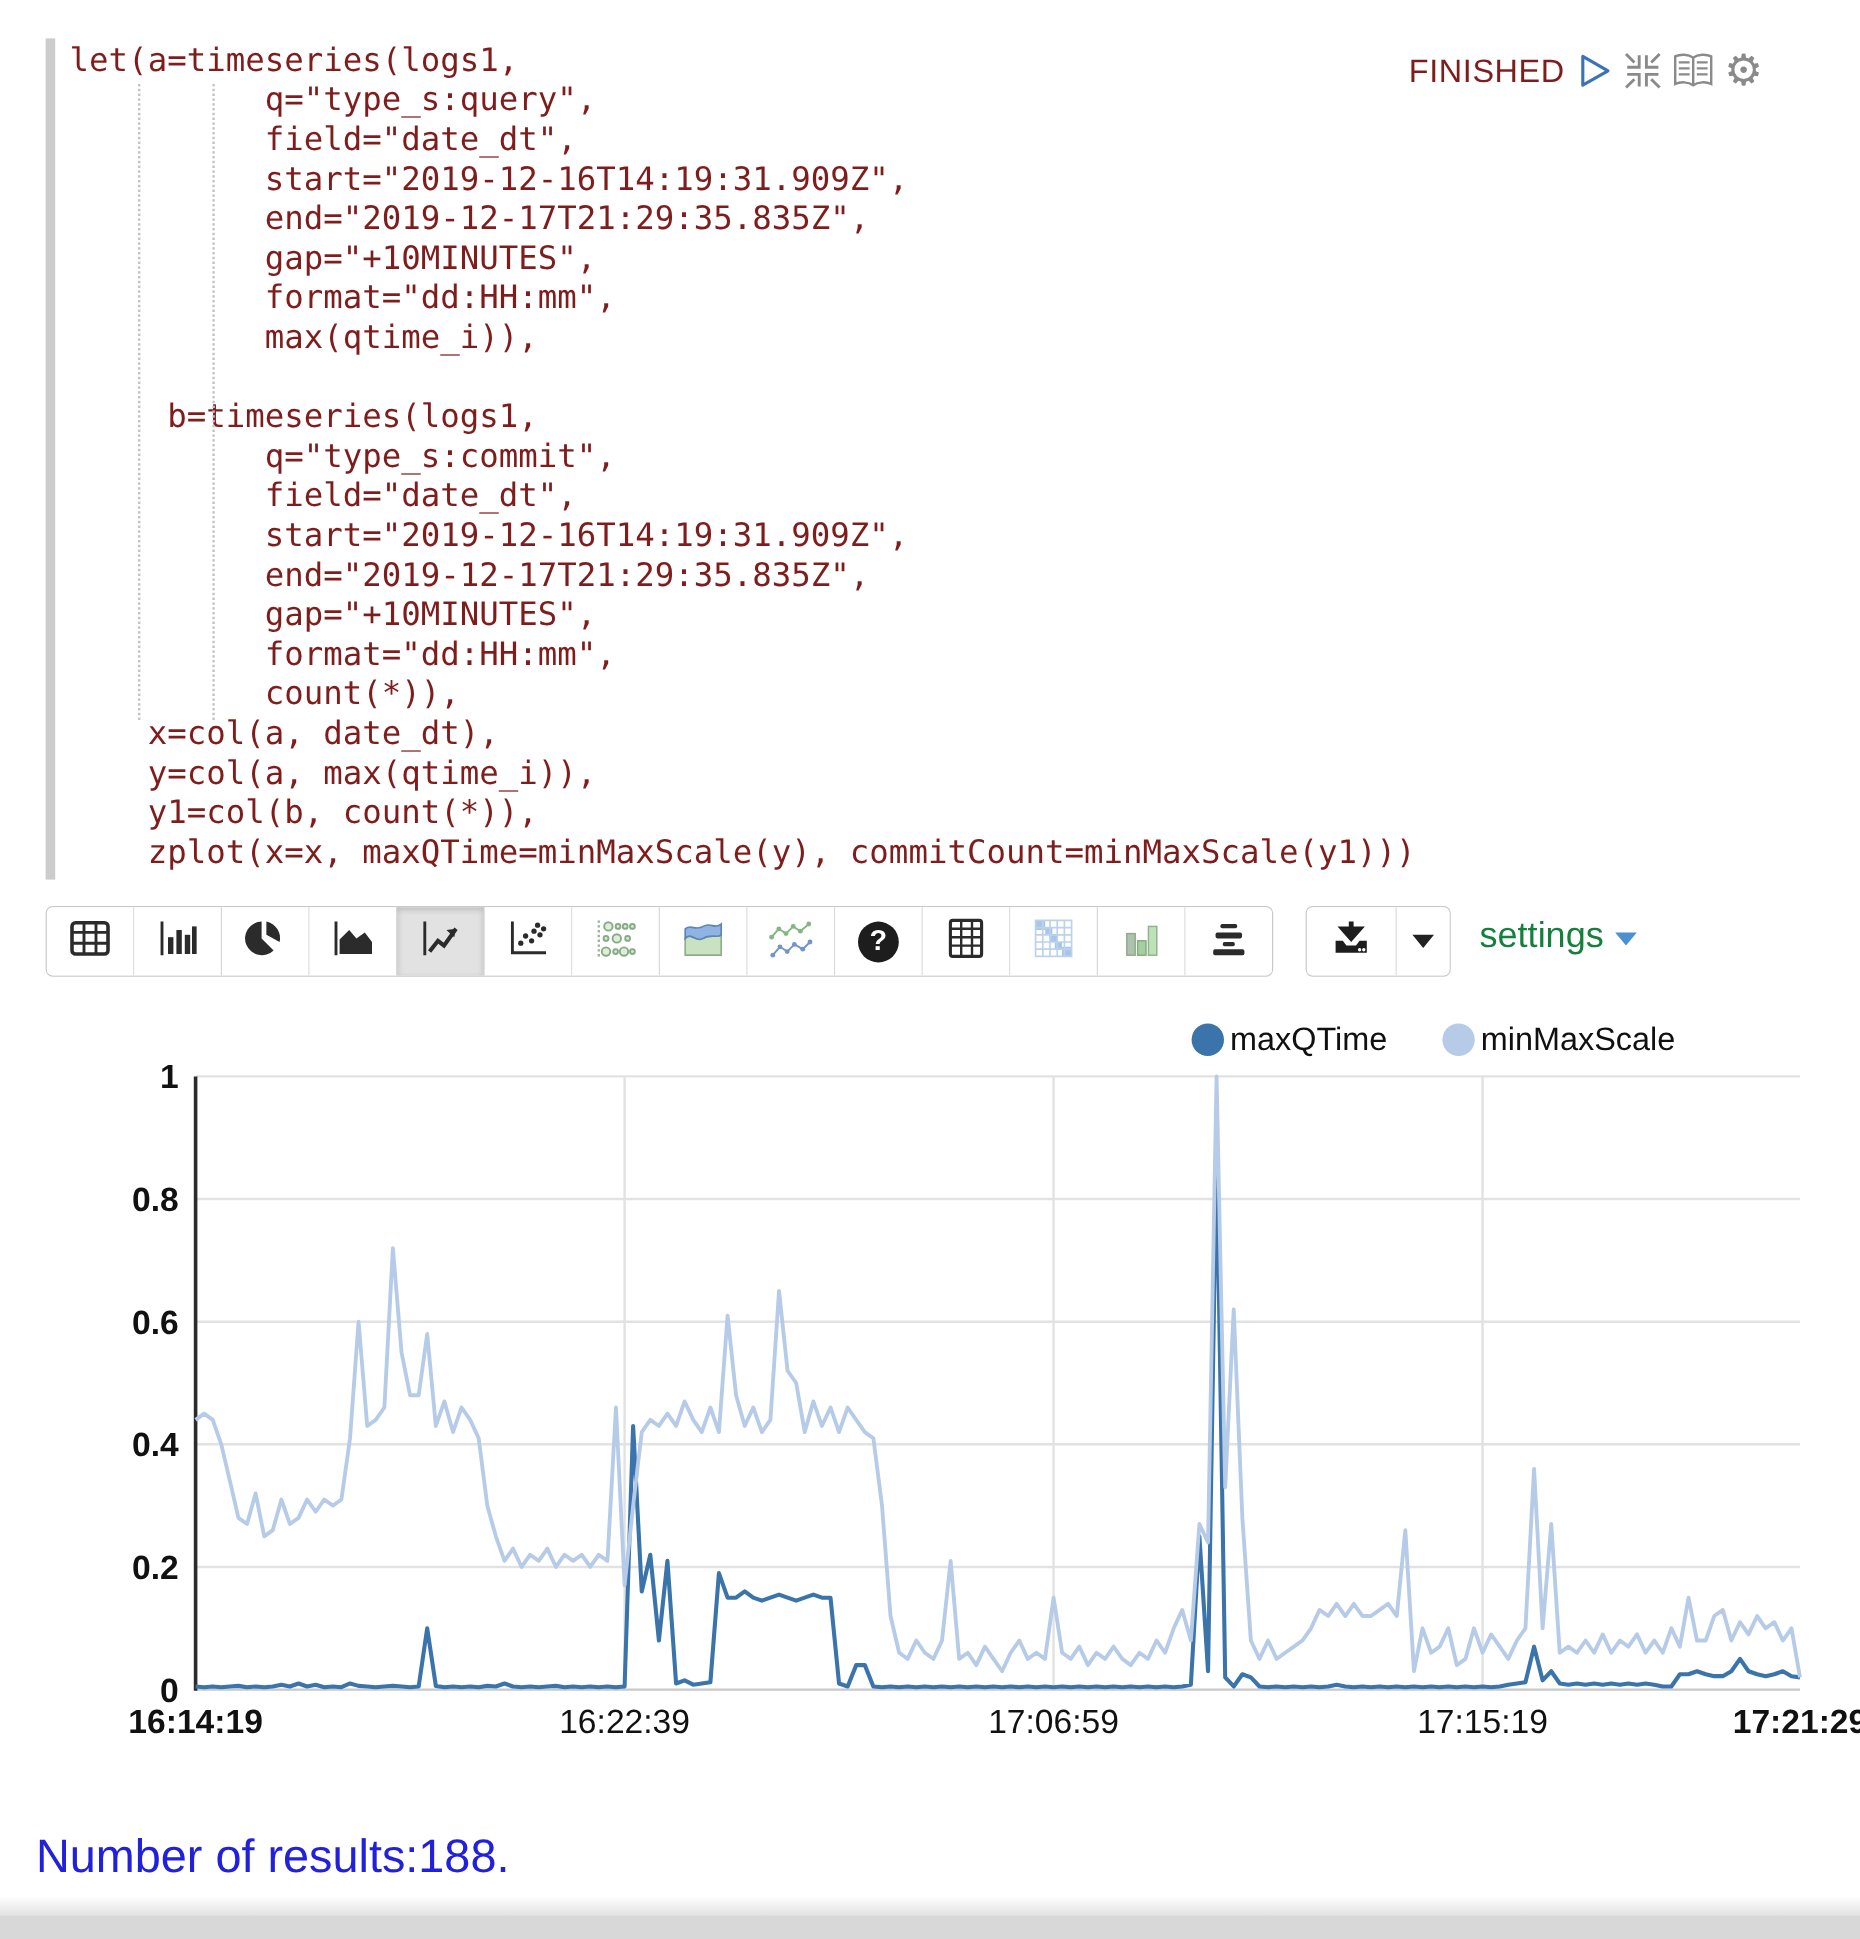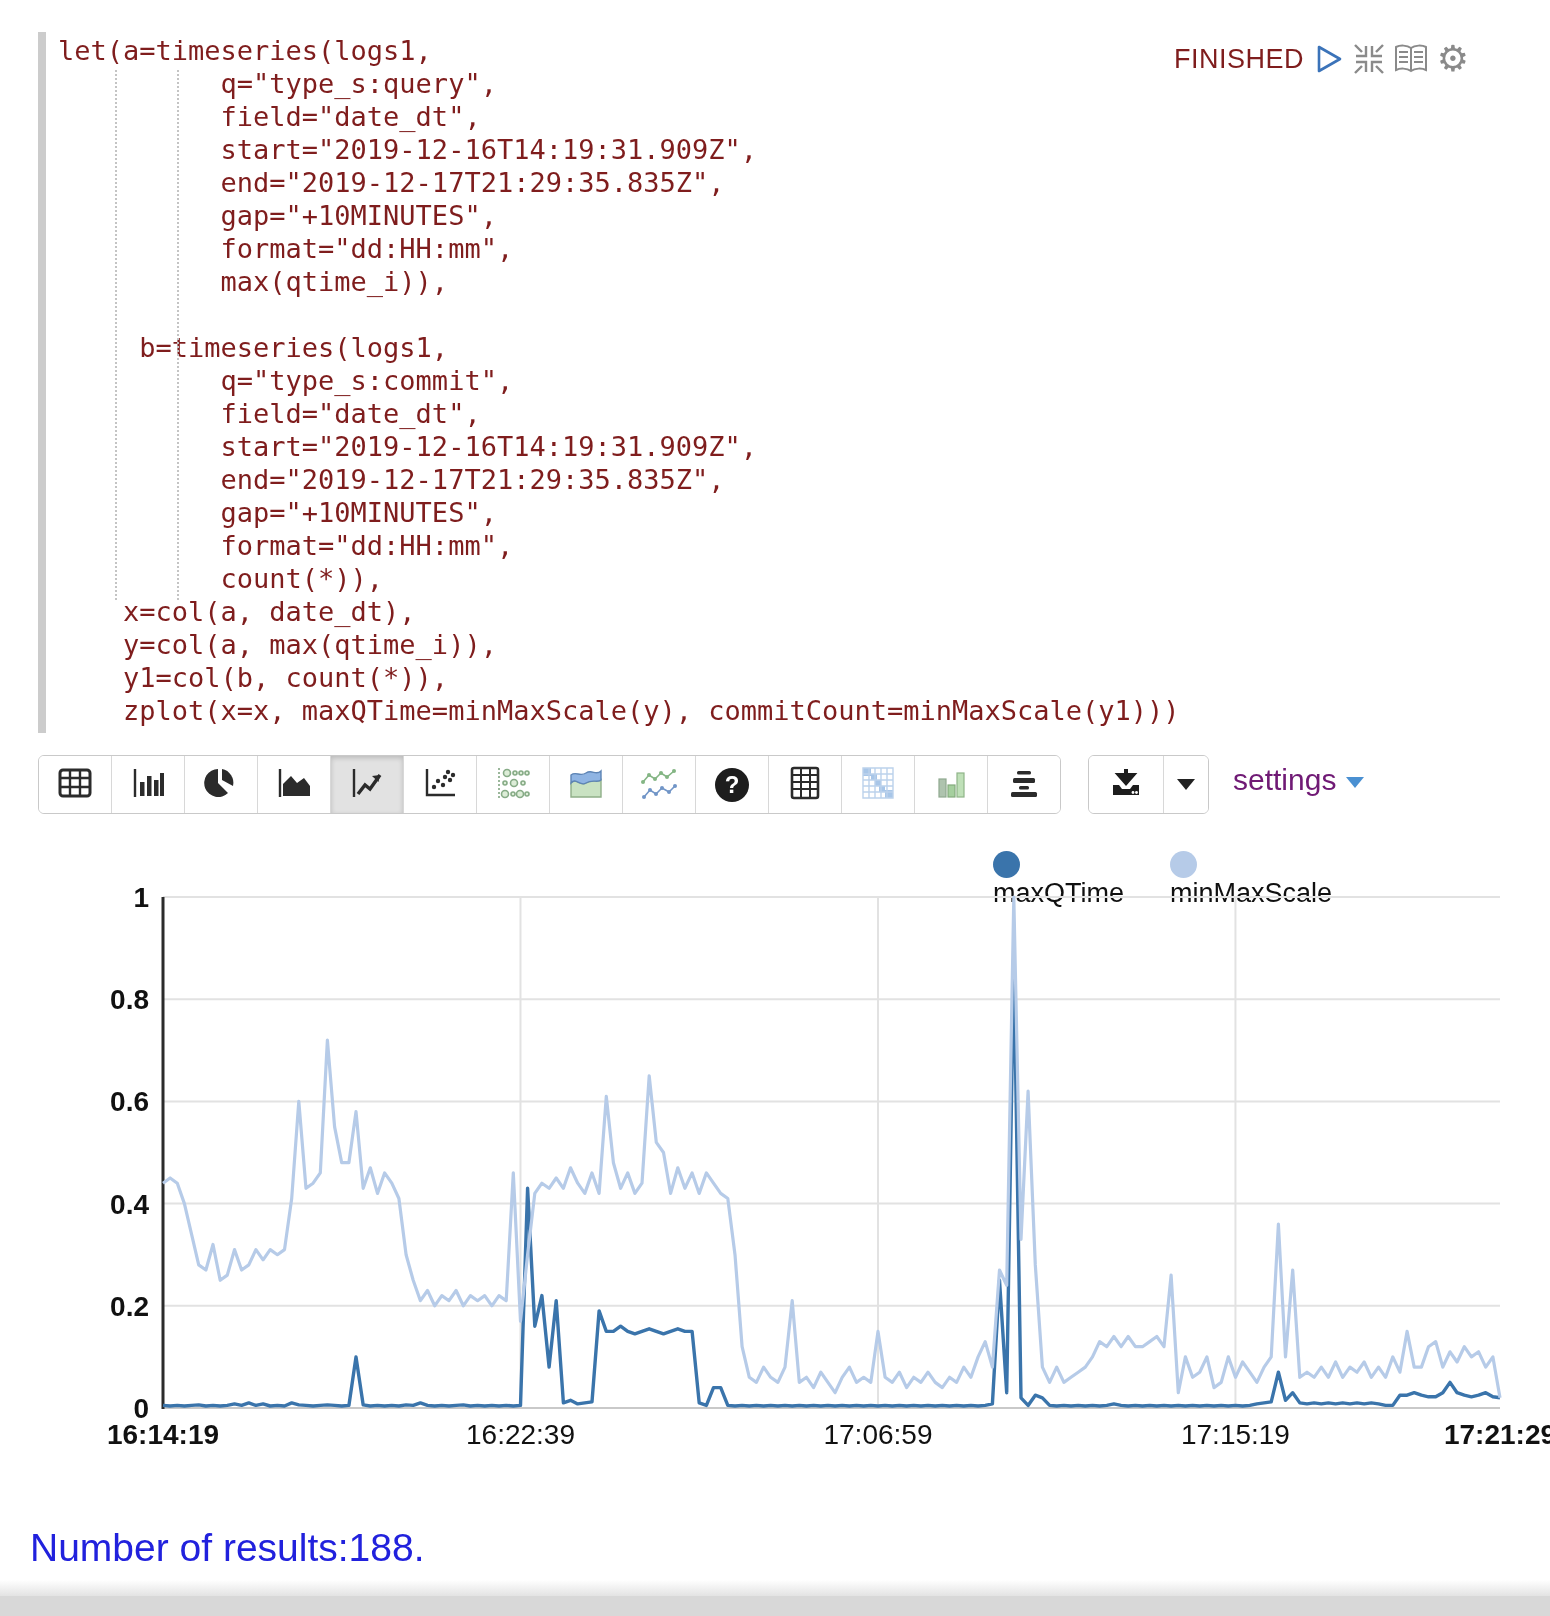--- a/index.html
+++ b/index.html
@@ -22,28 +22,28 @@
 
   
   .btn-group{position:absolute;display:flex;background:#fff;border:1px solid #c9c9c9;border-radius:6px;overflow:hidden;height:57px;}
   .main-group{left:38px;top:755px;}
   .dl-group{left:1088px;top:755px;}
   .tb-btn{width:72px;display:flex;align-items:center;justify-content:center;border-right:1px solid #d8d8d8;background:#fff;cursor:pointer;}
   .tb-btn:last-child{border-right:none;}
   .tb-btn.selected{background:#e2e2e2;box-shadow:inset 0 2px 5px rgba(0,0,0,.18);}
   .dl-main{width:74px;} .dl-caret{width:44px;}
   .caret-down{width:0;height:0;border-left:9px solid transparent;border-right:9px solid transparent;border-top:11px solid #222;}
-  .settings-link{position:absolute;left:1233px;top:763px;font-size:30px;color:#701a75;cursor:pointer;display:flex;align-items:center;gap:10px;}
+  .settings-link{position:absolute;left:1233px;top:763px;font-size:30px;color:#15803d;cursor:pointer;display:flex;align-items:center;gap:10px;}
   .settings-caret{width:0;height:0;border-left:9px solid transparent;border-right:9px solid transparent;border-top:11px solid #4a90d2;margin-top:4px;}
   .help-circle{width:34px;height:34px;border-radius:50%;background:#1d1d1d;color:#fff;
                font-size:24px;font-weight:bold;display:flex;align-items:center;justify-content:center;}
 
   
   .legend{position:absolute;left:993px;top:851px;display:flex;align-items:center;font-size:27px;color:#101010;}
-  .legend-item{display:flex;align-items:flex-start;flex-direction:column;}
+  .legend-item{display:flex;align-items:center;}
   .legend-item + .legend-item{margin-left:46px;}
   .legend-dot{width:27px;height:27px;border-radius:50%;margin-right:5px;}
   #chart-svg{position:absolute;left:0;top:880px;}
 
   .results-line{position:absolute;left:30px;top:1526px;font-size:39px;color:#2121dd;}
   .footer-fade{position:absolute;left:0;bottom:20px;width:100%;height:16px;
                background:linear-gradient(#ffffff,#e3e3e3);}
   .footer-strip{position:absolute;left:0;bottom:0;width:100%;height:20px;background:#d8d8d8;}
 </style>
 </head>

